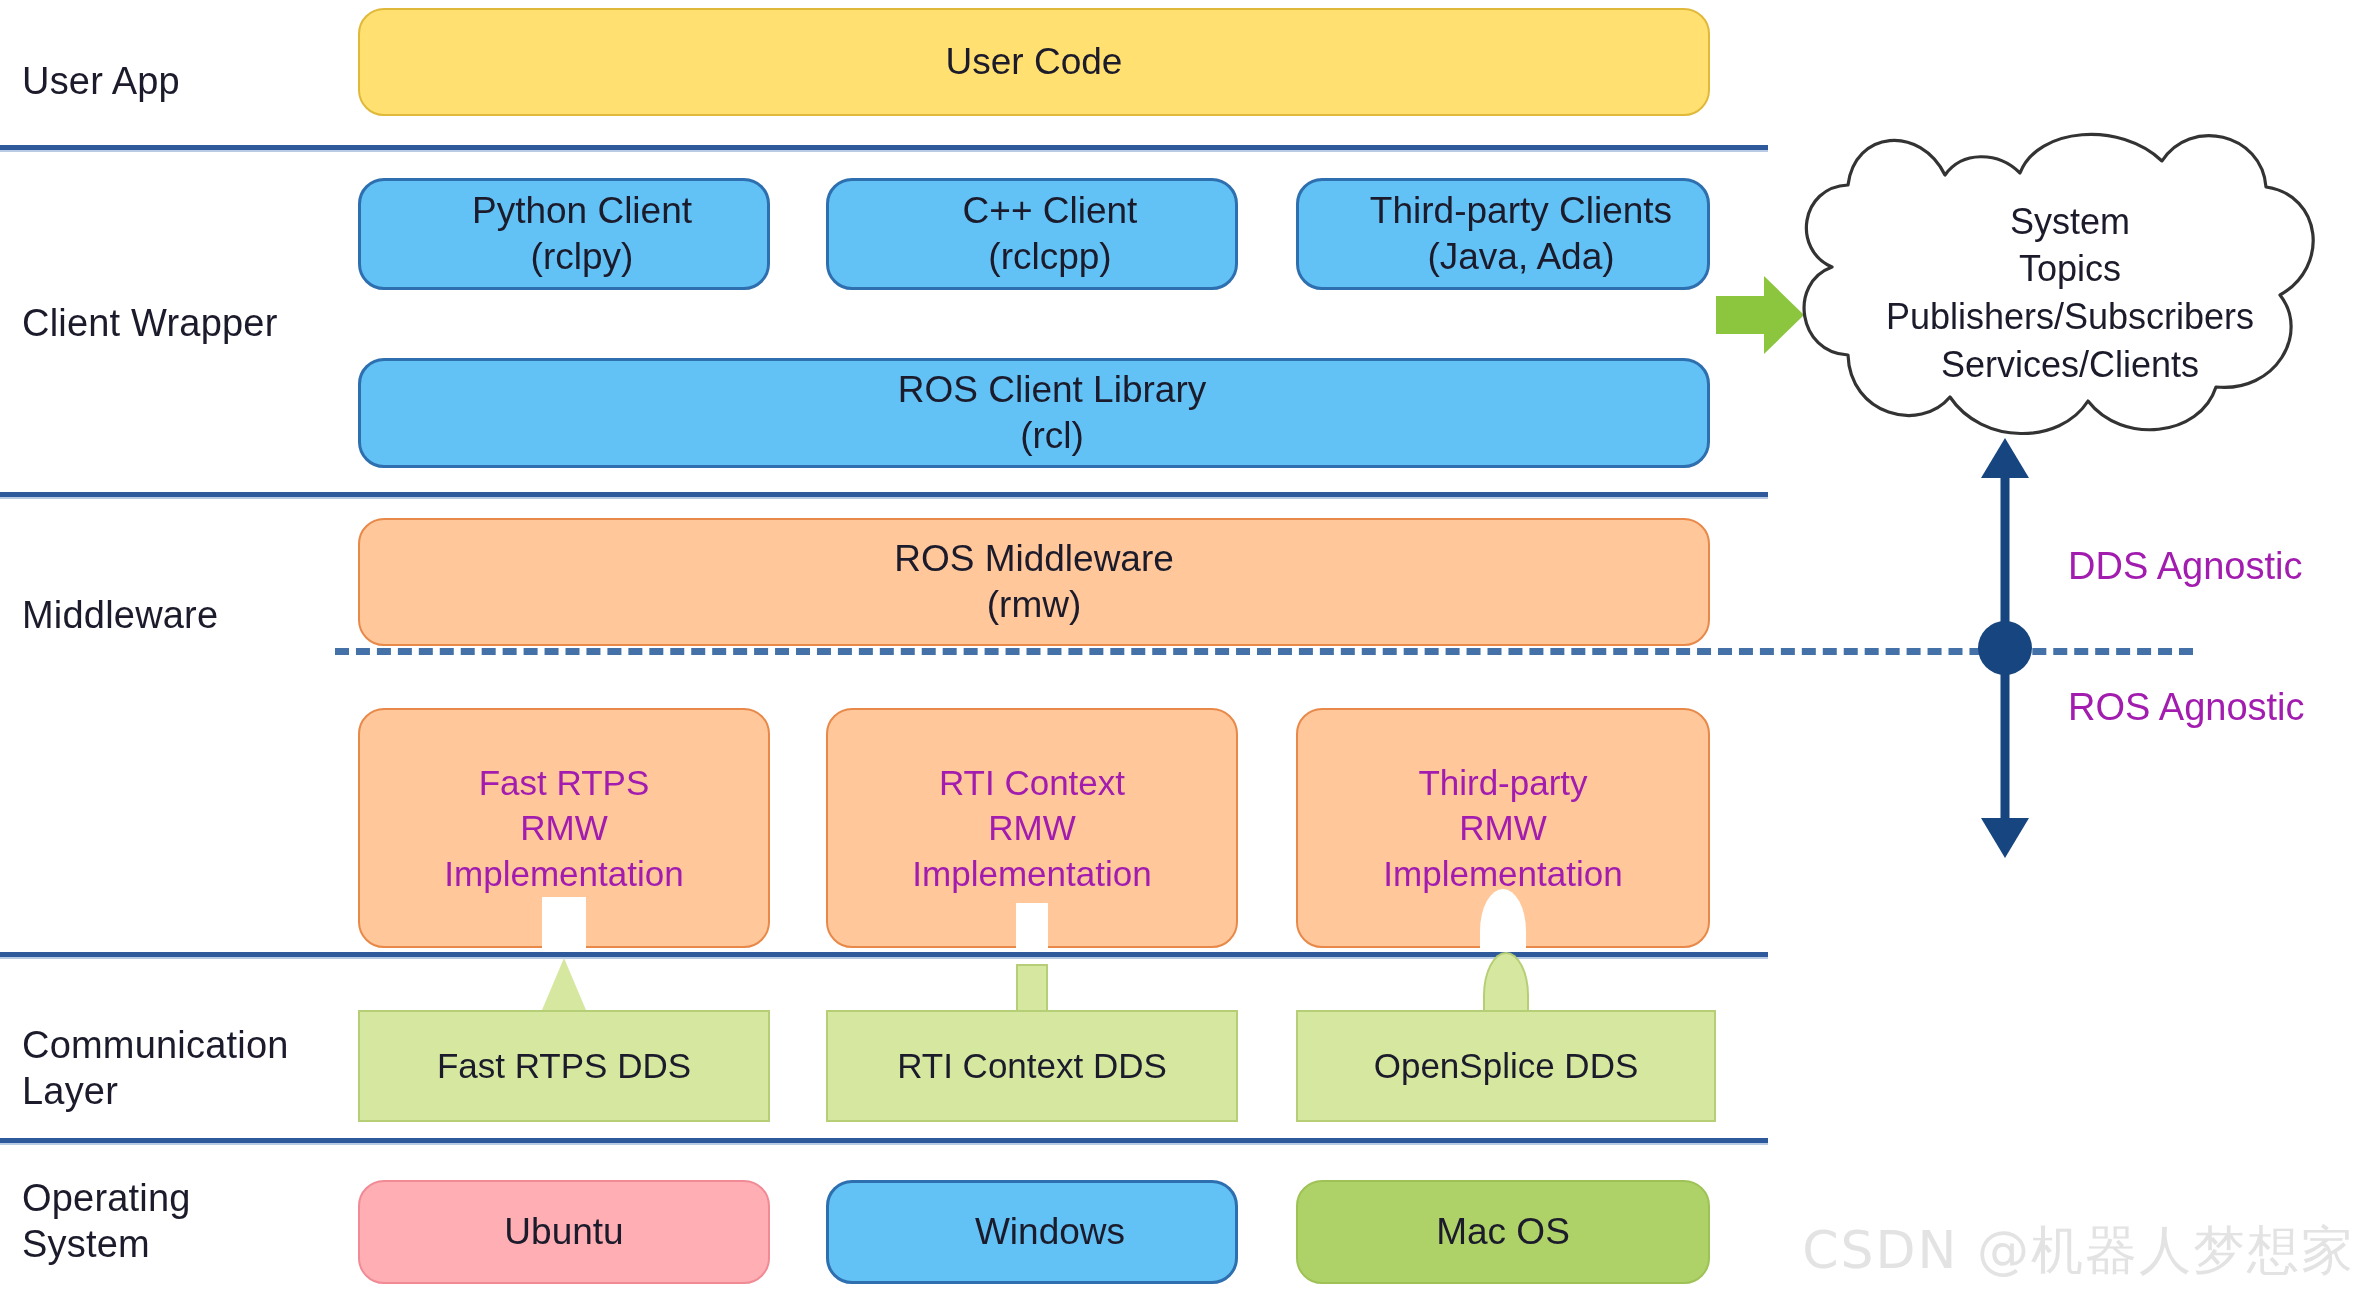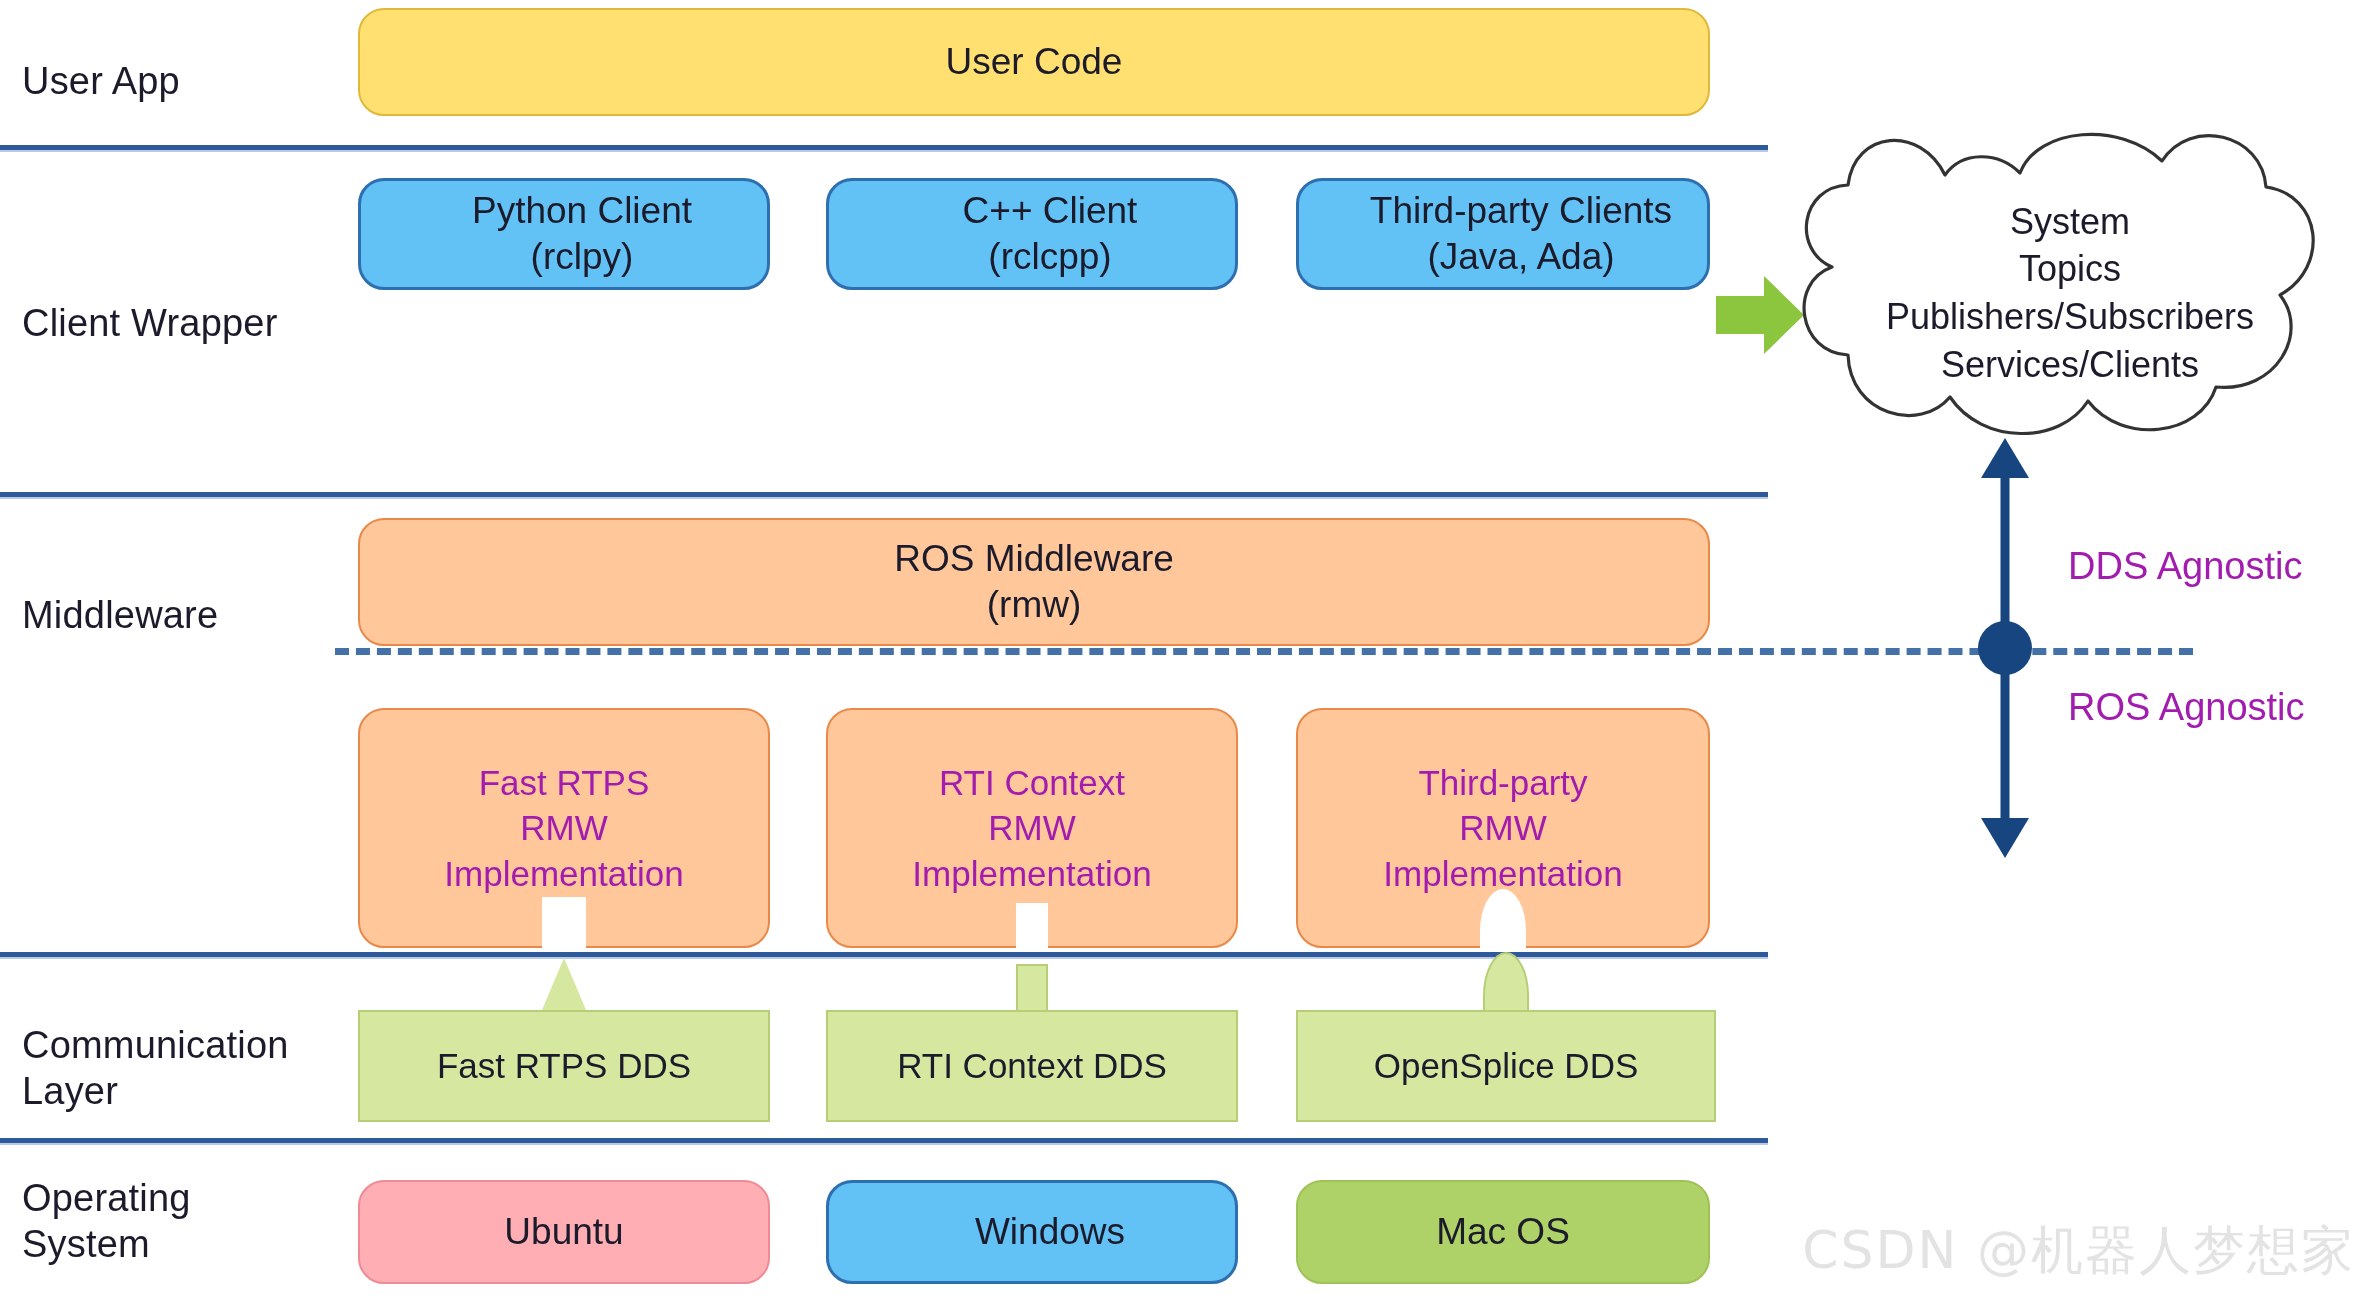--- a/index.html
+++ b/index.html
@@ -147,20 +147,22 @@
 
   <div class="node yellow" style="left:358px;top:8px;width:1352px;height:108px;">User Code</div>
 
   <div class="node blue" style="left:358px;top:178px;width:412px;height:112px;">Python Client
 (rclpy)</div>
   <div class="node blue" style="left:826px;top:178px;width:412px;height:112px;">C++ Client
 (rclcpp)</div>
   <div class="node blue" style="left:1296px;top:178px;width:414px;height:112px;">Third-party Clients
 (Java, Ada)</div>
 
+  <div class="node blue" style="left:358px;top:358px;width:1352px;height:110px;">ROS Client Library
+(rcl)</div>
 
   <div class="node orange" style="left:358px;top:518px;width:1352px;height:128px;">ROS Middleware
 (rmw)</div>
 
   <div class="rmw" style="left:358px;top:708px;width:412px;height:240px;">
     <div class="body">Fast RTPS
 RMW
 Implementation</div>
     <div class="notch notch-tri"></div>
   </div>

